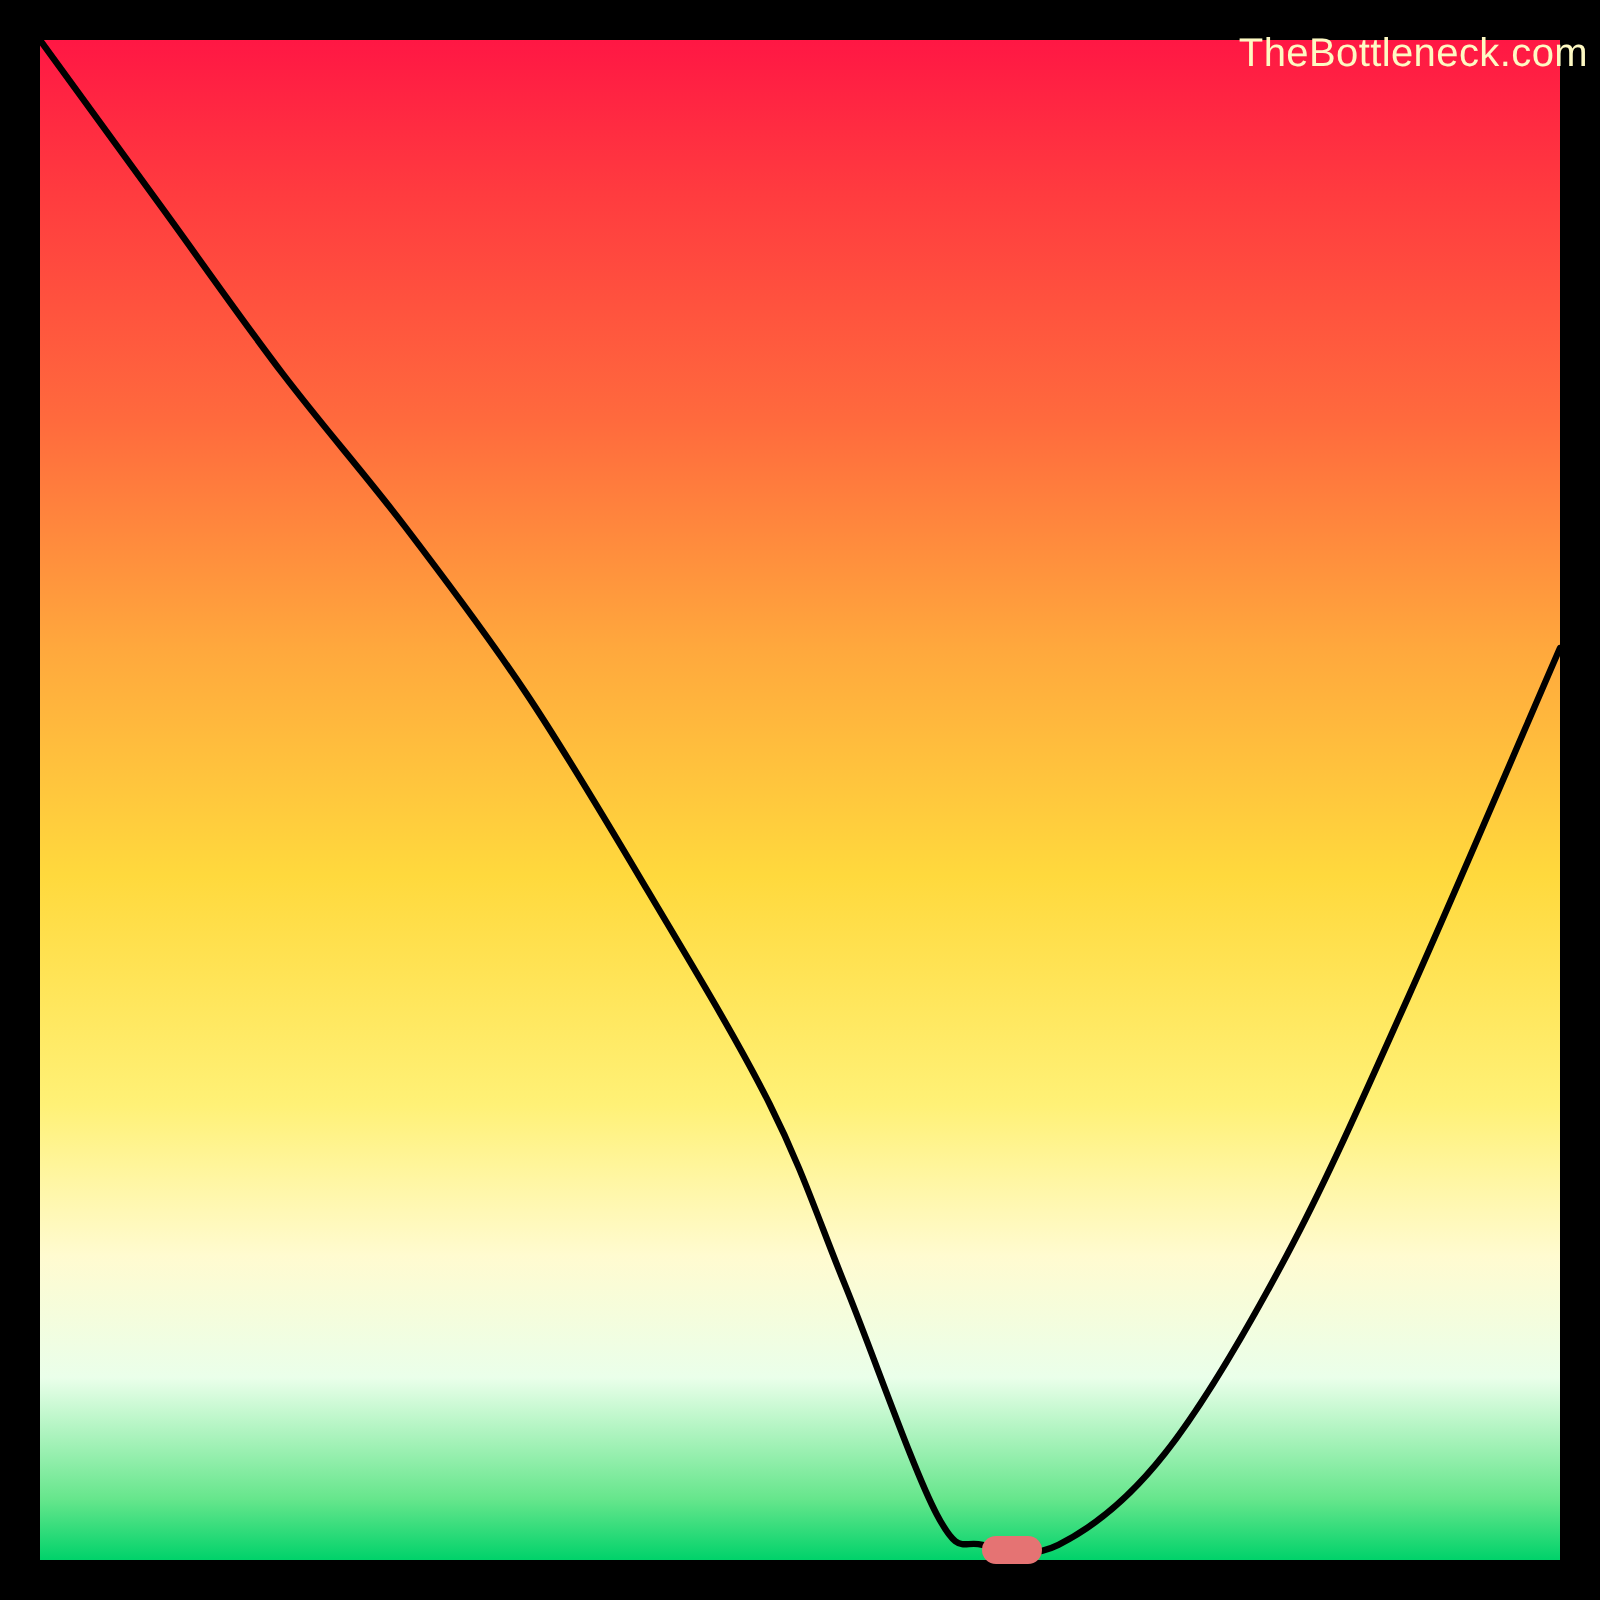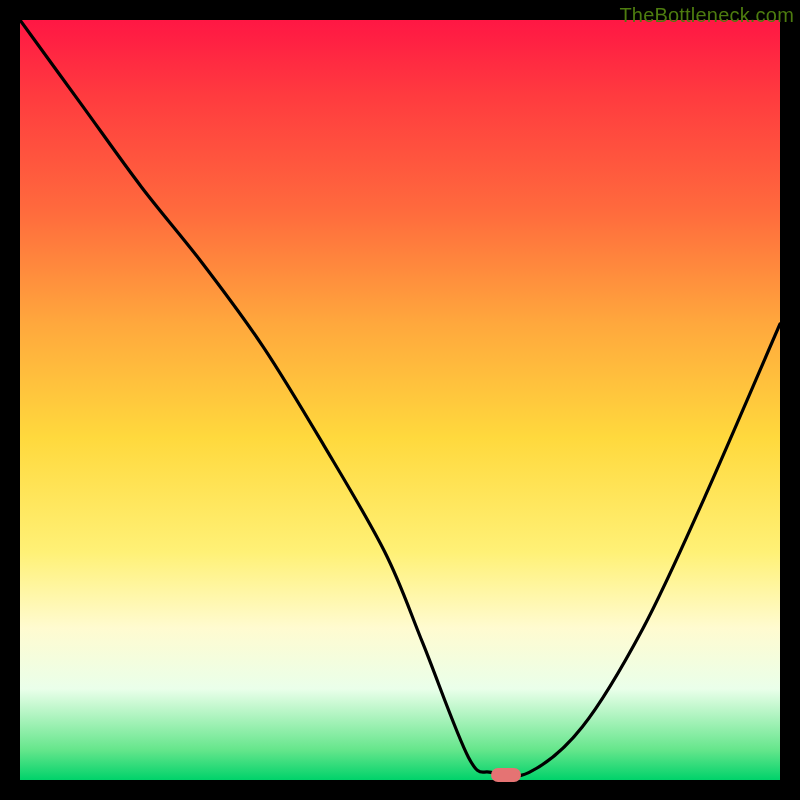--- a/index.html
+++ b/index.html
@@ -31,23 +31,23 @@
       #ffd93d 55%,
       #fff176 70%,
       #fffbd0 80%,
       #eaffea 88%,
       #66e68c 96%,
       #00d26a 100%
     );
   }
   .watermark {
     position: absolute;
-    top: 4px;
+    top: 16px;
     right: 6px;
-    color: #4d7c0f;
+    color: #fef9c3;
     font-family: Arial, Helvetica, sans-serif;
     font-size: 20px;
     letter-spacing: 0.2px;
     user-select: none;
   }
   svg.curve {
     position: absolute;
     left: 0;
     top: 0;
     width: 760px;

